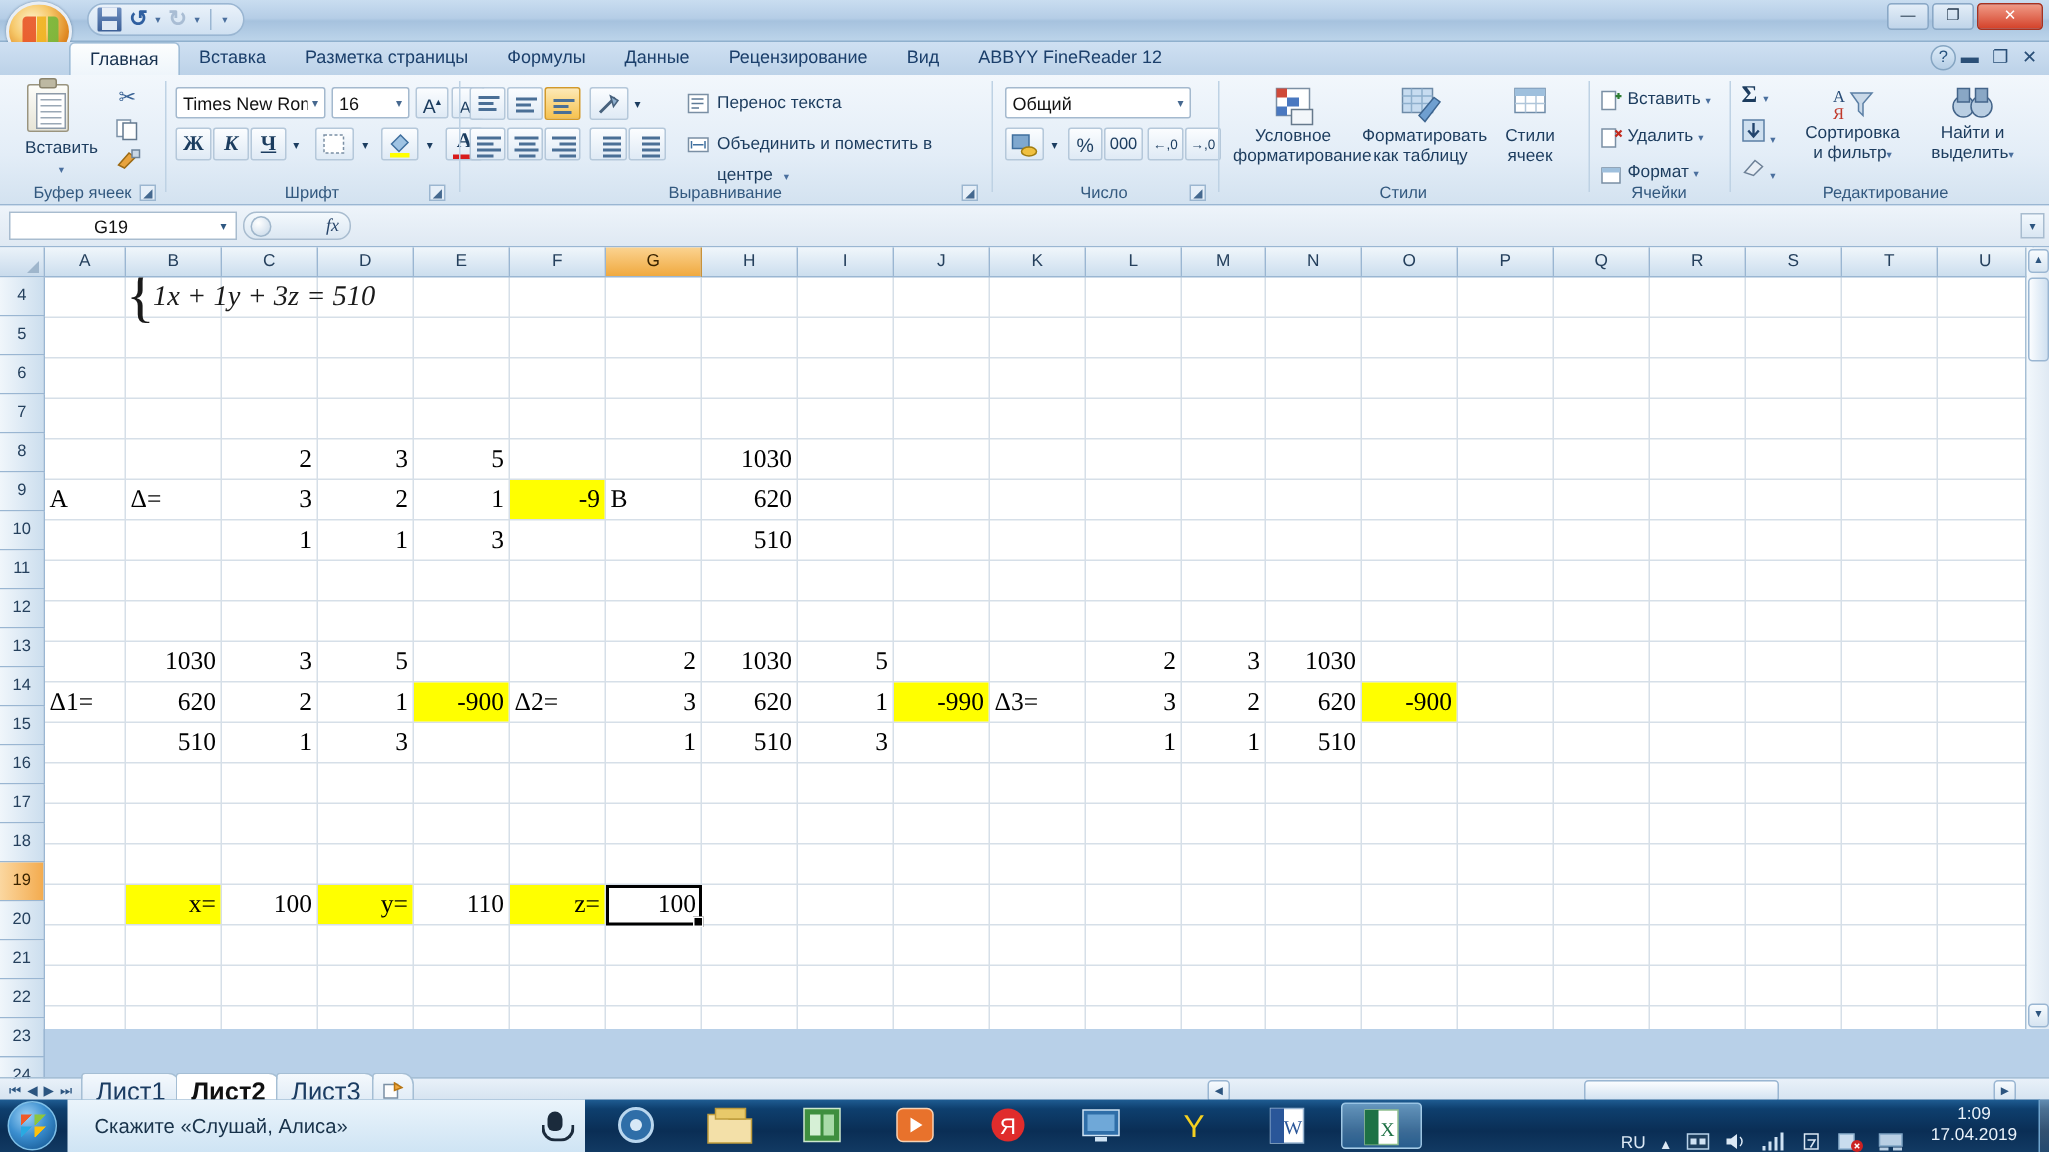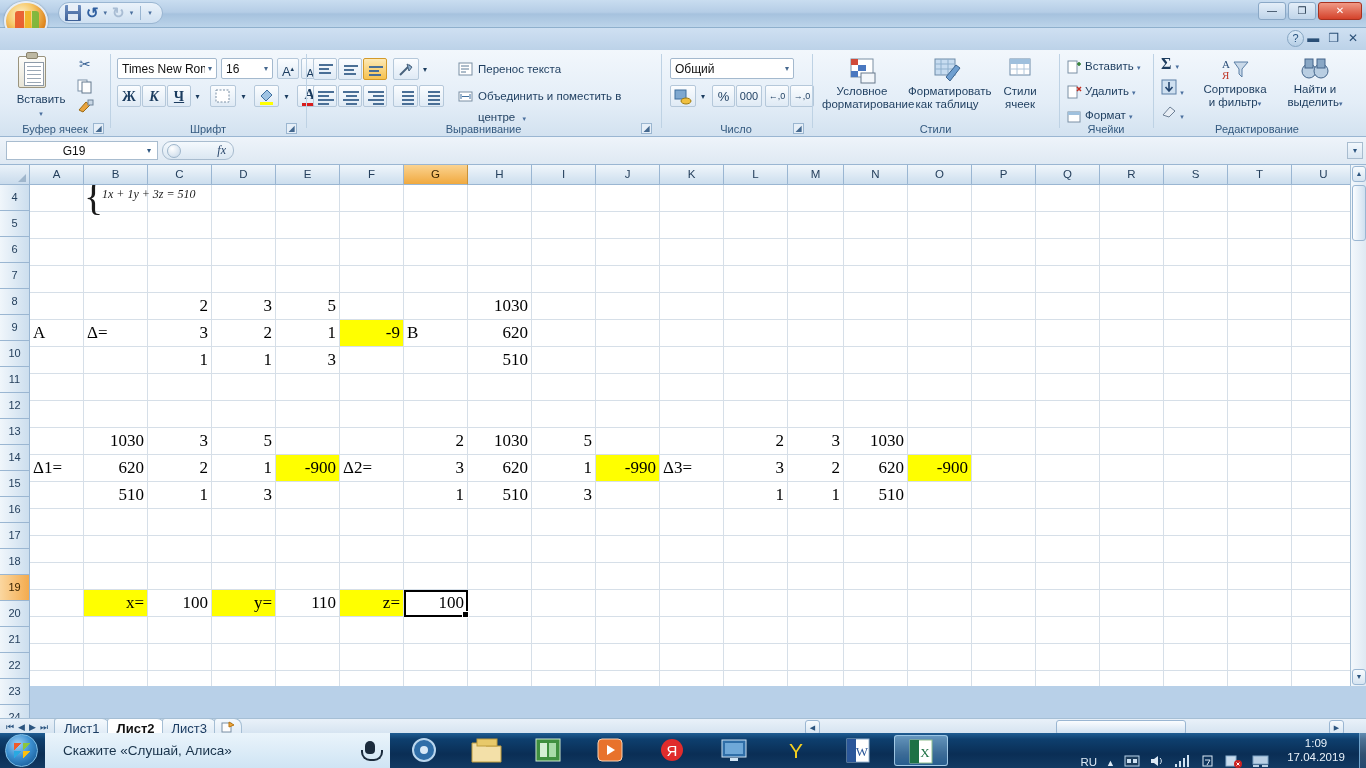--- a/index.html
+++ b/index.html
@@ -192,21 +192,21 @@
     background:linear-gradient(90deg,#fbfdff,#cfe0f0); border:1px solid #9ab6d2; border-radius:3px; }
   .sbtn { position:absolute; width:14px; height:16px; left:1px;
     background:linear-gradient(180deg,#f7fbfe,#d6e4f1); border:1px solid #9ab6d2; border-radius:3px;
     font-size:7px; text-align:center; line-height:14px; color:#2d5staged; }
   .sbtn span { color:#2d557f; }
   .hscroll-area { position:absolute; left:0; bottom:32px; width:1366px; height:18px;
     background:linear-gradient(180deg,#e9f1f9,#d2e1ef); border-top:1px solid #a6bfd5; }
   .sheettabs { position:absolute; left:0; bottom:32px; height:18px; display:flex; align-items:center; }
   .navbtns { display:flex; align-items:center; gap:4px; padding:0 6px; color:#2c5580; font-size:9px; }
   .stab {
-    font-size:13px; color:#1b3c62; padding:2px 9px 1px 9px; margin-right:-3px;
+    font-size:17px; color:#1b3c62; padding:2px 9px 1px 9px; margin-right:-3px;
     background:linear-gradient(180deg,#f4f9fd,#dbe8f4);
     border:1px solid #a5bed4; border-bottom:none;
     border-top-left-radius:3px; border-top-right-radius:8px;
   }
   .stab.active { background:#fff; font-weight:bold; color:#111; }
   .hthumb { position:absolute; right:180px; bottom:33px; width:130px; height:15px;
     background:linear-gradient(180deg,#fbfdff,#cfe0f0); border:1px solid #9ab6d2; border-radius:3px; }
   .hsb { position:absolute; bottom:33px; width:15px; height:15px;
     background:linear-gradient(180deg,#f7fbfe,#d6e4f1); border:1px solid #9ab6d2; border-radius:3px;
     font-size:7px; text-align:center; line-height:13px; color:#2d557f; }
@@ -275,20 +275,30 @@
       <span class="tinycaret">▾</span>
     </div>
     <div class="winbtns">
       <div class="winbtn">—</div>
       <div class="winbtn">❐</div>
       <div class="winbtn close">✕</div>
     </div>
   </div>
 
   <div class="tabstrip">
+    <div class="tabs">
+      <div class="tab active">Главная</div>
+      <div class="tab">Вставка</div>
+      <div class="tab">Разметка страницы</div>
+      <div class="tab">Формулы</div>
+      <div class="tab">Данные</div>
+      <div class="tab">Рецензирование</div>
+      <div class="tab">Вид</div>
+      <div class="tab">ABBYY FineReader 12</div>
+    </div>
     <div class="ribbon-help">
         <span>?</span>
       </div>
     <div class="ribbon-mini">
       <span>▬</span>
       <span>❐</span>
       <span>✕</span>
     </div>
   </div>
 
@@ -753,21 +763,21 @@
         <div class="cell r" style="left: 758px; top: 297px; width: 55px; height: 26px;">1</div>
         <div class="cell r" style="left: 814px; top: 297px; width: 63px; height: 26px;">510</div>
         <div class="cell r hl" style="left: 54px; top: 405px; width: 63px; height: 26px;">x=</div>
         <div class="cell r" style="left: 118px; top: 405px; width: 63px; height: 26px;">100</div>
         <div class="cell r hl" style="left: 182px; top: 405px; width: 63px; height: 26px;">y=</div>
         <div class="cell r" style="left: 246px; top: 405px; width: 63px; height: 26px;">110</div>
         <div class="cell r hl" style="left: 310px; top: 405px; width: 63px; height: 26px;">z=</div>
         <div class="cell r" style="left: 374px; top: 405px; width: 63px; height: 26px;">100</div>
         <div class="sysimg" style="left: 58px; top: -14px;">
           <span style="position:absolute; left:-4px; top:6px; font-size:40px; line-height:40px; font-family:'Liberation Serif',serif;">{</span>
-          <div style="position:absolute; left:14px; top:16px; font-size:12px; font-style:italic; white-space:nowrap;">1x + 1y + 3z = 510</div>
+          <div style="position:absolute; left:14px; top:16px; font-size:19px; font-style:italic; white-space:nowrap;">1x + 1y + 3z = 510</div>
         </div>
         <div class="selbox" style="left: 374px; top: 405px; width: 64px; height: 27px;"></div>
       </div>
   </div>
 
   <div class="vscroll">
     <div class="sbtn" style="top:1px;"><span>▲</span></div>
     <div class="vs-thumb"></div>
     <div class="sbtn" style="bottom:1px;"><span>▼</span></div>
   </div>

